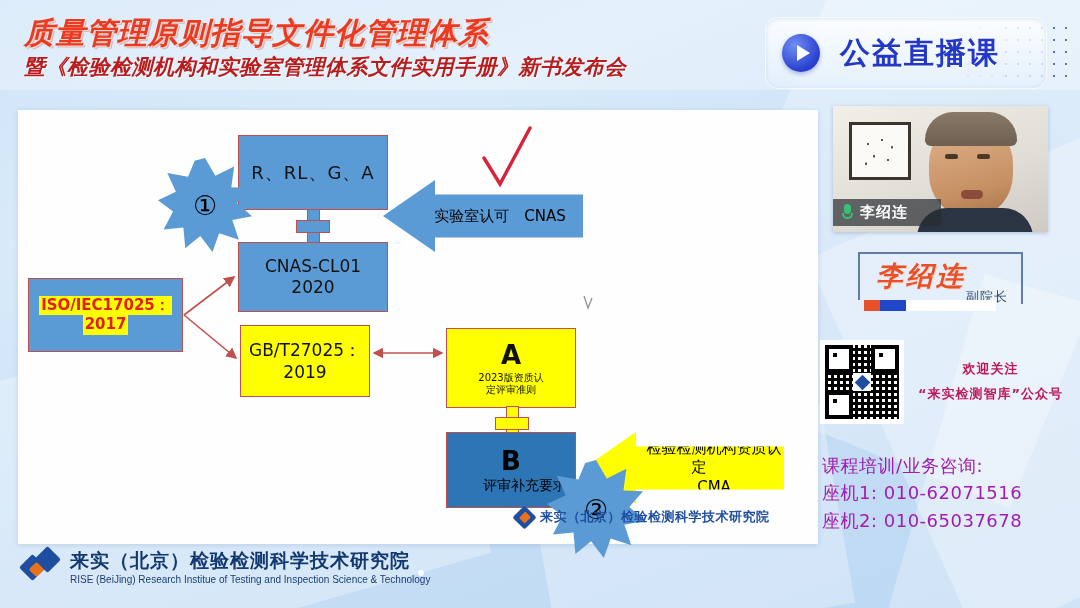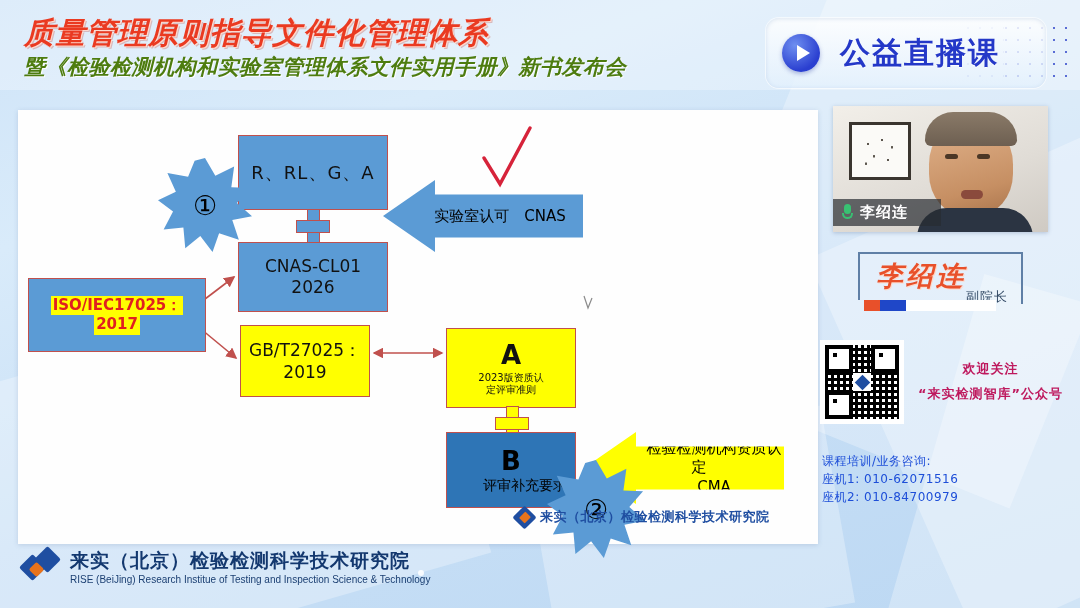--- a/index.html
+++ b/index.html
@@ -33,21 +33,21 @@
     font-family:"DejaVu Sans","Liberation Sans",sans-serif;
     font-size:30px;font-weight:bold;font-style:italic;letter-spacing:1px;
     color:#ea3a21;line-height:1.1;
     text-shadow:1px 1px 0 #ffd9ce,2px 2px 0 rgba(180,30,10,.25);
     white-space:nowrap;
   }
   .title-sub{
     margin-top:6px;
     font-family:"DejaVu Sans","Liberation Sans",sans-serif;
     font-size:21px;font-weight:bold;font-style:italic;letter-spacing:0.5px;
-    color:#4d7c0f;line-height:1.15;white-space:nowrap;
+    color:#b91c1c;line-height:1.15;white-space:nowrap;
     text-shadow:1px 1px 0 rgba(255,255,255,.85);
   }
   .badge{
     position:absolute;left:766px;top:18px;width:280px;height:70px;
     border-radius:13px;
     background:linear-gradient(180deg,rgba(255,255,255,.86),rgba(226,240,253,.74));
     box-shadow:0 1px 4px rgba(80,120,180,.18) inset,0 0 0 1px rgba(255,255,255,.6);
     display:flex;align-items:center;gap:20px;padding-left:16px;box-sizing:border-box;
   }
   .play-ic{width:38px;height:38px;border-radius:50%;
@@ -78,21 +78,21 @@
     font-family:"DejaVu Sans","Liberation Sans",sans-serif;color:#111;text-align:center;}
   .boxyellow{background:#ffff00;border:1.5px solid #c0504d;
     display:flex;flex-direction:column;align-items:center;justify-content:center;
     font-family:"DejaVu Sans","Liberation Sans",sans-serif;color:#111;text-align:center;}
   .boxblue2{background:#2e75b6;border:1.5px solid #c0504d;
     display:flex;flex-direction:column;align-items:center;justify-content:center;
     font-family:"DejaVu Sans","Liberation Sans",sans-serif;color:#000;text-align:center;}
 
   .n-rrlga{left:220px;top:25px;width:150px;height:75px;font-size:18px;letter-spacing:1px;}
   .n-cnas{left:220px;top:132px;width:150px;height:70px;font-size:17px;line-height:1.25;}
-  .n-iso{left:10px;top:168px;width:178px;height:74px;}
+  .n-iso{left:10px;top:168px;width:155px;height:74px;}
   .iso-hl{background:#ffff00;color:#e02020;font-size:15px;font-weight:bold;
     line-height:1.3;padding:0 2px;display:block;}
   .n-gbt{left:222px;top:215px;width:130px;height:72px;font-size:17px;line-height:1.3;color:#111;}
   .n-a{left:428px;top:218px;width:130px;height:80px;line-height:1.2;}
   .n-a .big{font-size:26px;font-weight:bold;}
   .n-a .sm{font-size:10px;}
   .n-b{left:428px;top:322px;width:130px;height:76px;line-height:1.2;}
   .n-b .big{font-size:26px;font-weight:bold;color:#000;}
   .n-b .sm{font-size:14px;color:#000;margin-left:28px;}
 
@@ -212,21 +212,21 @@
   .qr .fp.b{right:0;top:0;}
   .qr .fp.c{left:0;bottom:0;}
   .qr .ctr{position:absolute;left:28px;top:28px;width:18px;height:18px;background:#fff;
     display:flex;align-items:center;justify-content:center;}
   .qr .ctr i{width:11px;height:11px;background:#1f4ea1;transform:rotate(45deg);}
   .qrtxt{font-family:"DejaVu Sans","Liberation Sans",sans-serif;
     font-size:13px;color:#be185d;line-height:1.9;text-align:center;font-weight:bold;letter-spacing:1px;}
 
   .contact{position:absolute;left:822px;top:452px;
     font-family:"DejaVu Sans","Liberation Sans",sans-serif;
-    font-size:12px;color:#1d4ed8;line-height:1.52;letter-spacing:.5px;}
+    font-size:18px;color:#a21caf;line-height:1.52;letter-spacing:.5px;}
 
   
   .footer{position:absolute;left:22px;top:548px;display:flex;align-items:center;gap:10px;}
   .flogo{width:38px;height:38px;position:relative;flex:none;}
   .flogo i{position:absolute;display:block;border-radius:2px;}
   .flogo .d1{left:1px;top:10px;width:19px;height:19px;background:#1f4ea1;transform:rotate(45deg);}
   .flogo .d2{left:16px;top:2px;width:19px;height:19px;background:#1f4ea1;transform:rotate(45deg);}
   .flogo .d3{left:9px;top:16px;width:11px;height:11px;background:#e8731c;transform:rotate(45deg);}
   .ftxt .cn{font-family:"DejaVu Sans","Liberation Sans",sans-serif;
     font-size:19px;font-weight:bold;color:#13386f;letter-spacing:1px;line-height:1.2;}
@@ -294,21 +294,21 @@
     </svg>
 
     <div class="node boxblue n-rrlga">
       <span>R、RL、G、A</span>
     </div>
 
     <div class="plus p1 blue"></div>
 
     <div class="node boxblue n-cnas">
       <span>CNAS-CL01</span>
-      <span>2026</span>
+      <span>2020</span>
     </div>
 
     <div class="node boxblue n-iso">
       <span class="iso-hl">ISO/IEC17025：</span>
       <span class="iso-hl">2017</span>
     </div>
 
     <div class="node boxyellow n-gbt">
       <span>GB/T27025：</span>
       <span>2019</span>
@@ -395,21 +395,21 @@
     </div>
     <div class="qrtxt">
       <div>欢迎关注</div>
       <div>“来实检测智库”公众号</div>
     </div>
   </div>
 
   <div class="contact">
     <div>课程培训/业务咨询:</div>
     <div>座机1: 010-62071516</div>
-    <div>座机2: 010-84700979</div>
+    <div>座机2: 010-65037678</div>
   </div>
 
   <div class="footer">
     <div class="flogo">
       <i class="d1"></i>
         <i class="d2"></i>
         <i class="d3"></i>
     </div>
     <div class="ftxt">
       <div class="cn">来实（北京）检验检测科学技术研究院</div>

